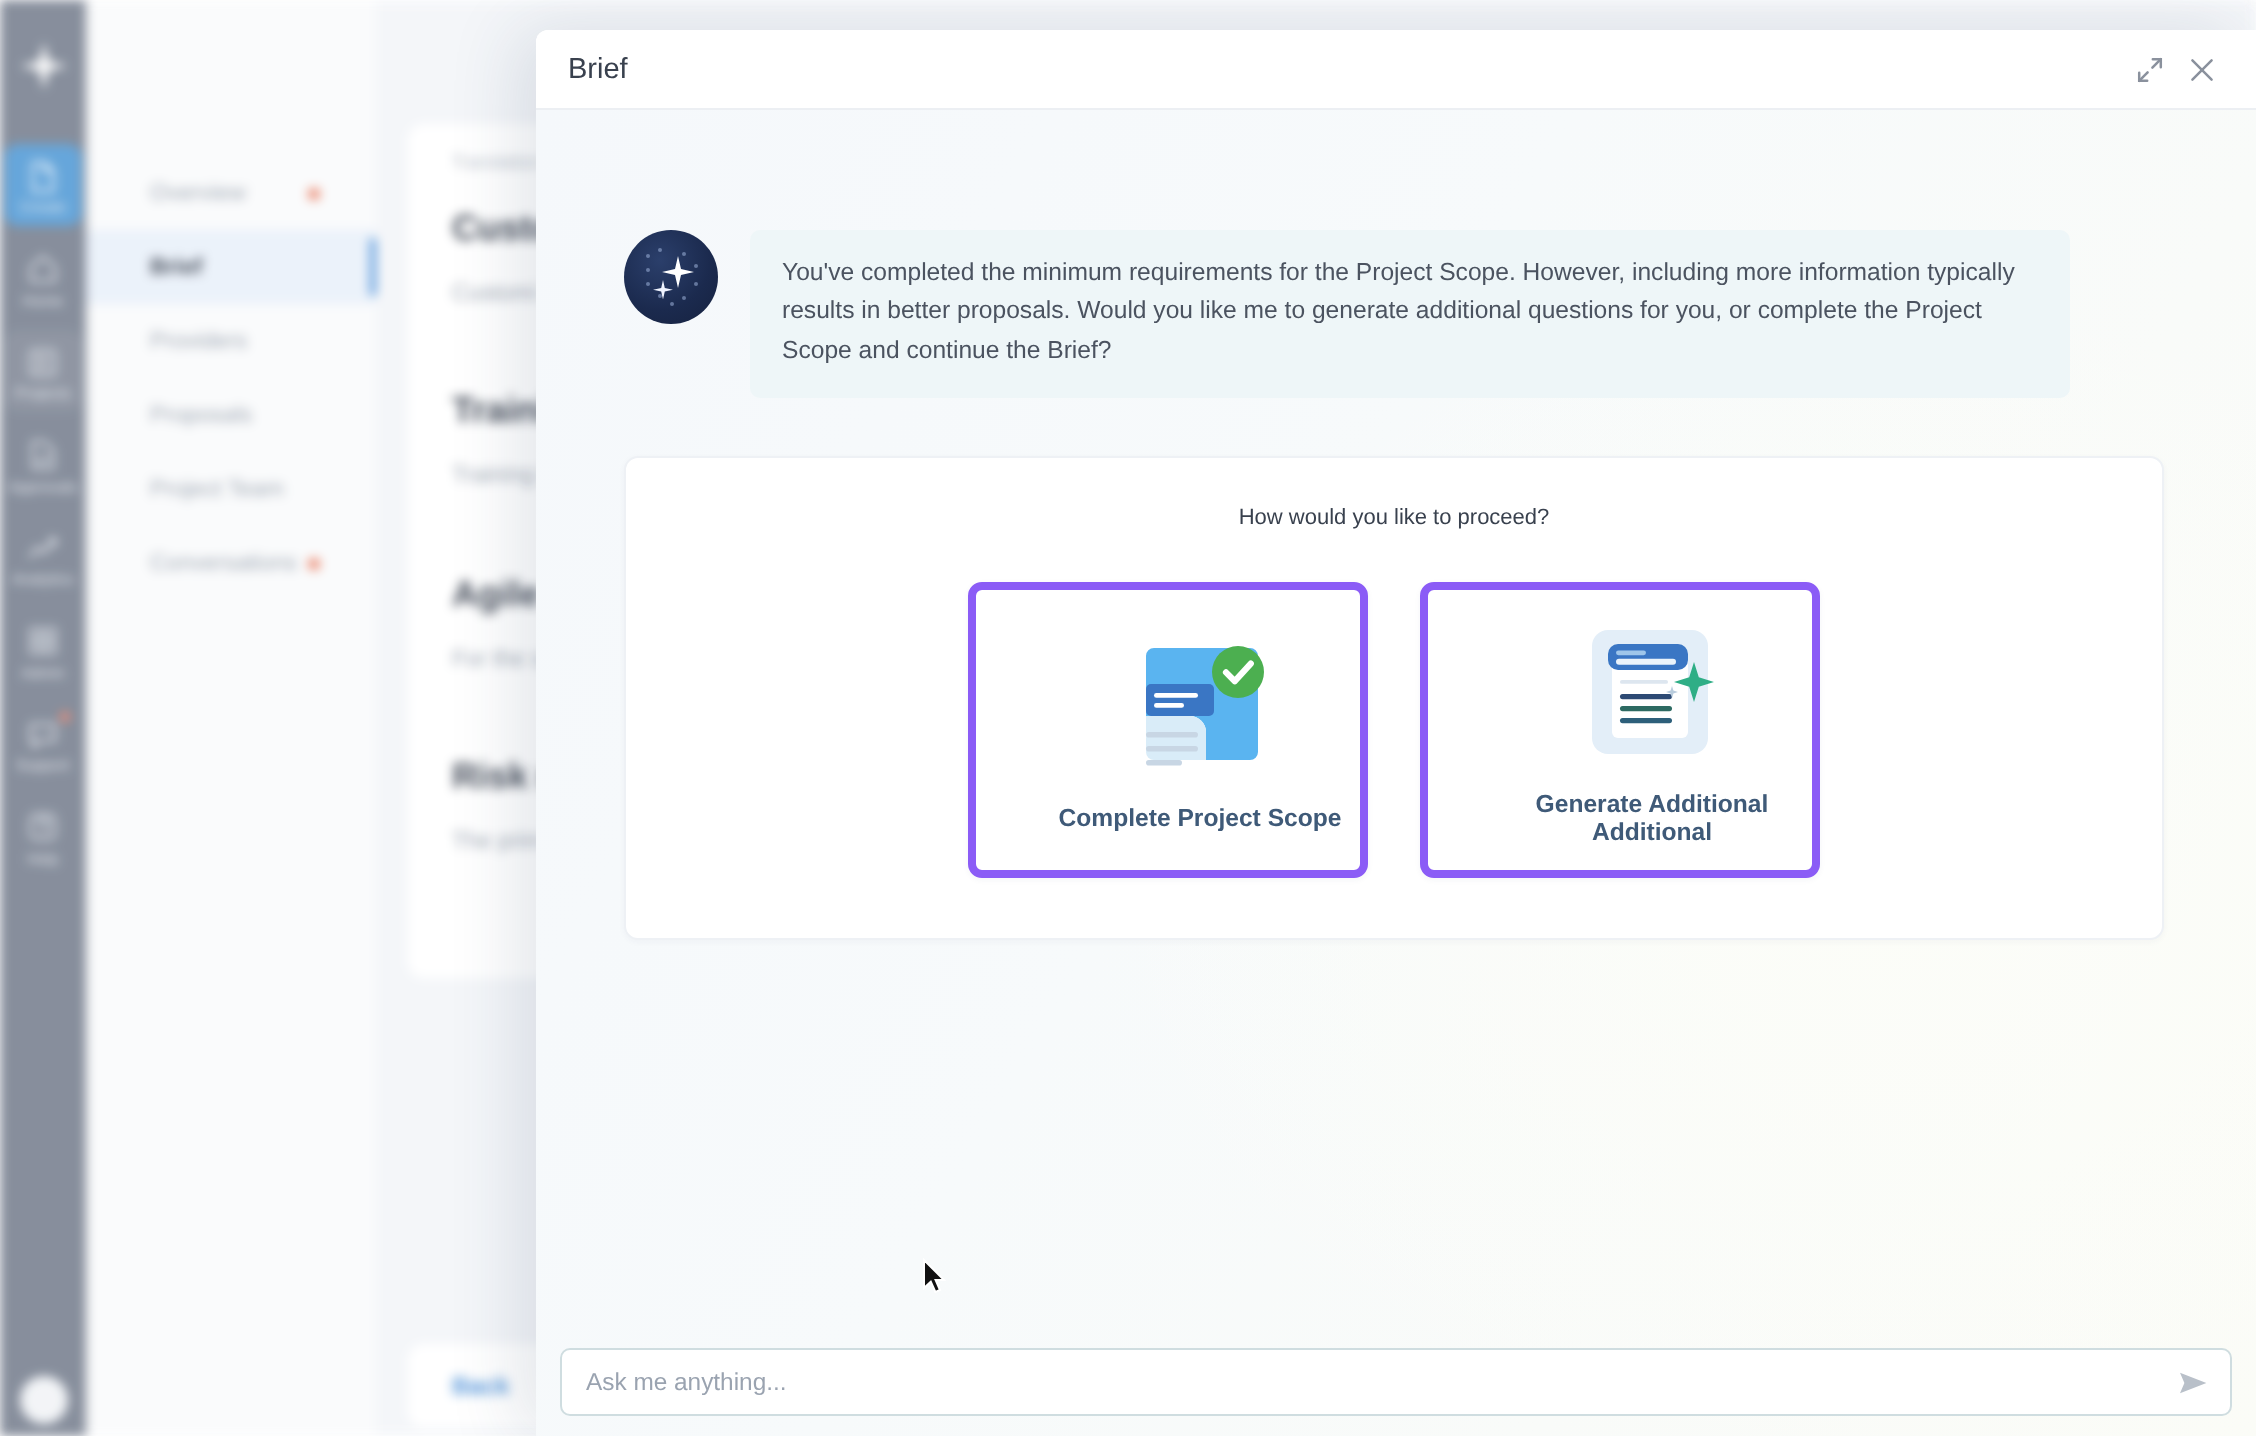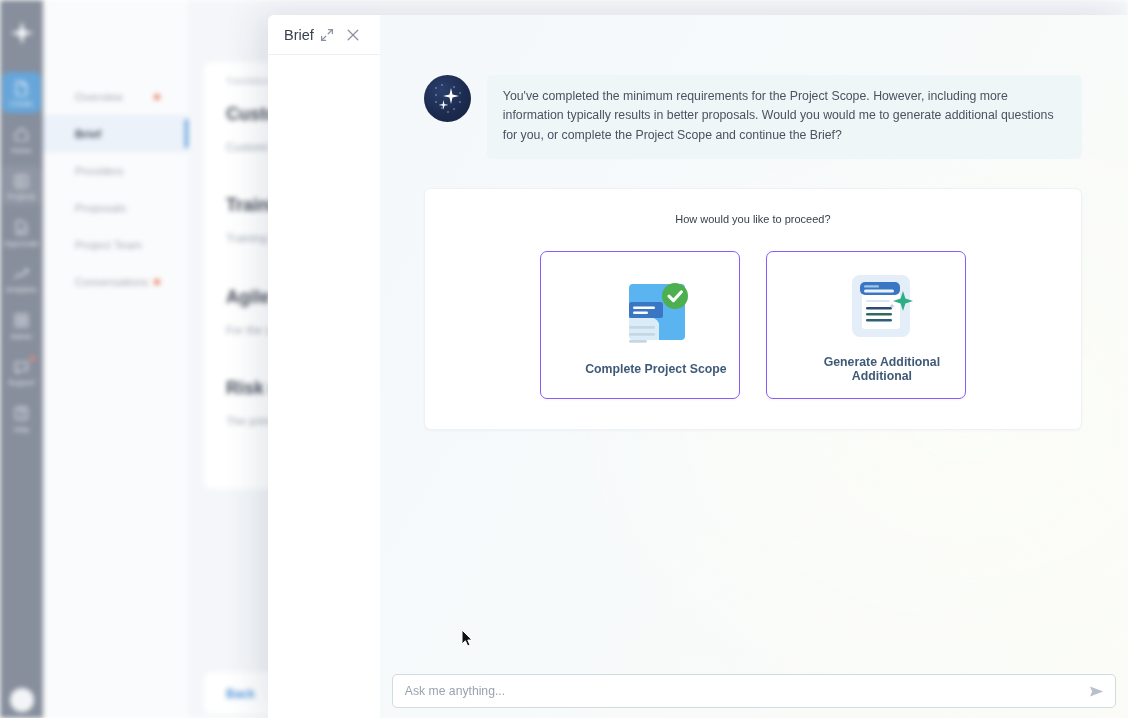--- a/index.html
+++ b/index.html
@@ -171,21 +171,21 @@
 
   
   .modal {
     position: absolute;
     left: 268px; top: 15px;
     width: 860px; height: 703px;
     background: #ffffff;
     border-radius: 6px 0 0 0;
     box-shadow: -10px 0 34px rgba(40,60,90,.13);
     display: flex;
-    flex-direction: row;
+    flex-direction: column;
     overflow: hidden;
   }
 
   .modal-head {
     height: 40px;
     min-height: 40px;
     display: flex;
     align-items: center;
     padding: 0 14px 0 16px;
     border-bottom: 1px solid #eceff3;
@@ -257,21 +257,21 @@
   }
   .choices {
     display: flex;
     justify-content: center;
     gap: 26px;
   }
   .choice {
     width: 200px;
     height: 148px;
     background: #fff;
-    border: 1px solid #8b5cf6;
+    border: 4px solid #8b5cf6;
     border-radius: 7px;
     box-shadow: 0 1px 3px rgba(40,60,90,.05);
     display: flex;
     flex-direction: column;
     align-items: center;
     justify-content: center;
     gap: 6px;
     cursor: pointer;
     padding-left: 32px;
   }
@@ -508,21 +508,21 @@
                 <circle cx="30" cy="12" r="1"></circle>
               <circle cx="36" cy="18" r="1"></circle>
                 <circle cx="36" cy="27" r="1"></circle>
               <circle cx="30" cy="34" r="1"></circle>
                 <circle cx="24" cy="37" r="1"></circle>
             </g>
             <path d="M27 13 L28.5 19.5 L35 21 L28.5 22.5 L27 29 L25.5 22.5 L19 21 L25.5 19.5 Z" fill="#ffffff"></path>
             <path d="M19.5 25 L20.4 29 L24.5 29.9 L20.4 30.8 L19.5 34.8 L18.6 30.8 L14.5 29.9 L18.6 29 Z" fill="#f0f4ff"></path>
           </svg>
         </div>
-        <div class="msg-bubble">You've completed the minimum requirements for the Project Scope. However, including more information typically results in better proposals. Would you would me to generate additional questions for you, or complete the Project Scope and continue the Brief?</div>
+        <div class="msg-bubble">You've completed the minimum requirements for the Project Scope. However, including more information typically results in better proposals. Would you like me to generate additional questions for you, or complete the Project Scope and continue the Brief?</div>
       </div>
 
       <div class="proceed">
         <div class="proceed-q">How would you like to proceed?</div>
         <div class="choices">
 
           <div class="choice">
             <div class="choice-art">
               <svg width="82" height="78" viewBox="0 0 82 78">
                 <path d="M14 8 h52 a4 4 0 0 1 4 4 v48 a4 4 0 0 1 -4 4 h-22 v-14 a8 8 0 0 0 -8 -8 h-22 v-30 a4 4 0 0 1 4 -4 z" fill="#5ab4f0"></path>

